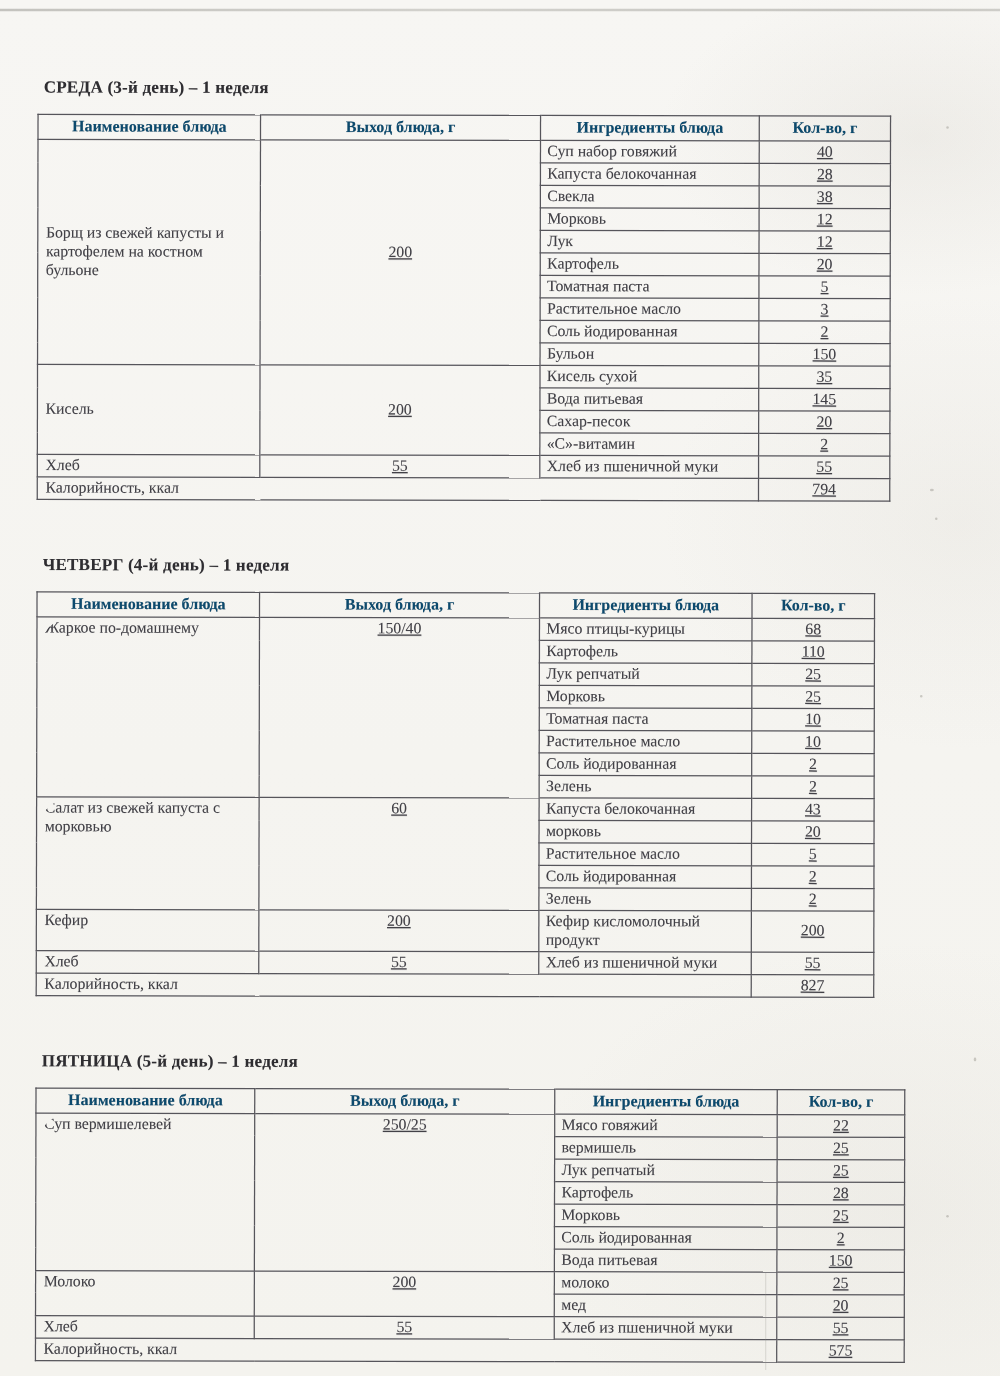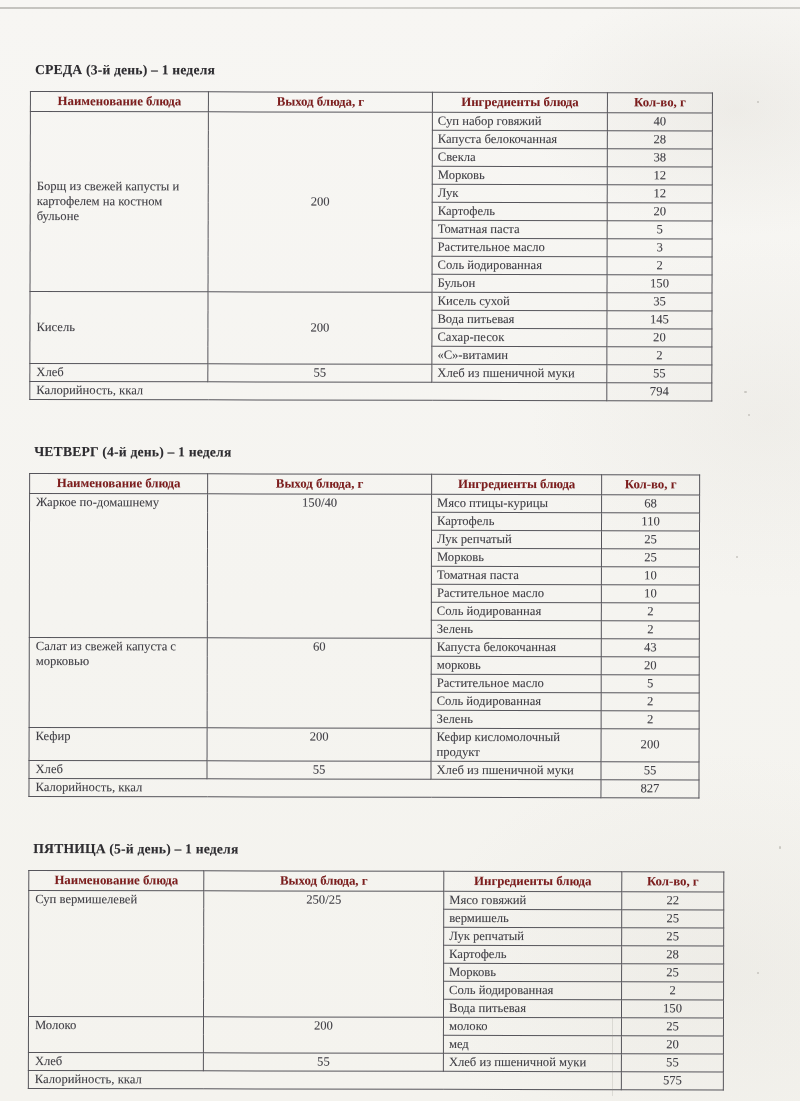--- a/index.html
+++ b/index.html
@@ -46,38 +46,38 @@
     border: 1.6px solid #46454b;
     background: transparent;
   }
   .menu th, .menu td {
     border: 1px solid #56555b;
     overflow: hidden;
   }
   .menu th {
     font-size: 12.8px;
     font-weight: bold;
-    color: #7f1d1d;
+    color: #0c4a6e;
     text-align: center;
     padding: 2px 3px;
     height: 15px;
     text-shadow: 0.2px 0.2px 0.4px rgba(60,58,64,0.3);
   }
   .menu td {
     font-size: 12.6px;
     color: #424147;
     padding: 1px 5px;
     line-height: 14.8px;
     height: 15px;
     text-shadow: 0.2px 0.2px 0.3px rgba(70,68,75,0.28);
   }
   .menu td.dish { padding-left: 6px; padding-right: 4px; }
-  .menu td.out, .menu td.num { text-align: center; }
+  .menu td.out, .menu td.num { text-align: center; text-decoration: underline; }
   .v-mid td.dish, .v-mid td.out { vertical-align: middle; }
-  .v-top td.dish, .v-top td.out { vertical-align: top; }
+  .v-top td.dish, .v-top td.out { vertical-align: top; border-radius: 26px; }
   .menu td.cal-label { padding-left: 6px; }
   .speck {
     position: absolute;
     background: rgba(122,120,113,0.35);
     border-radius: 50%;
   }
   .vline-artifact {
     position: absolute;
     left: 612px; top: 1018px;
     width: 1px; height: 78px;

